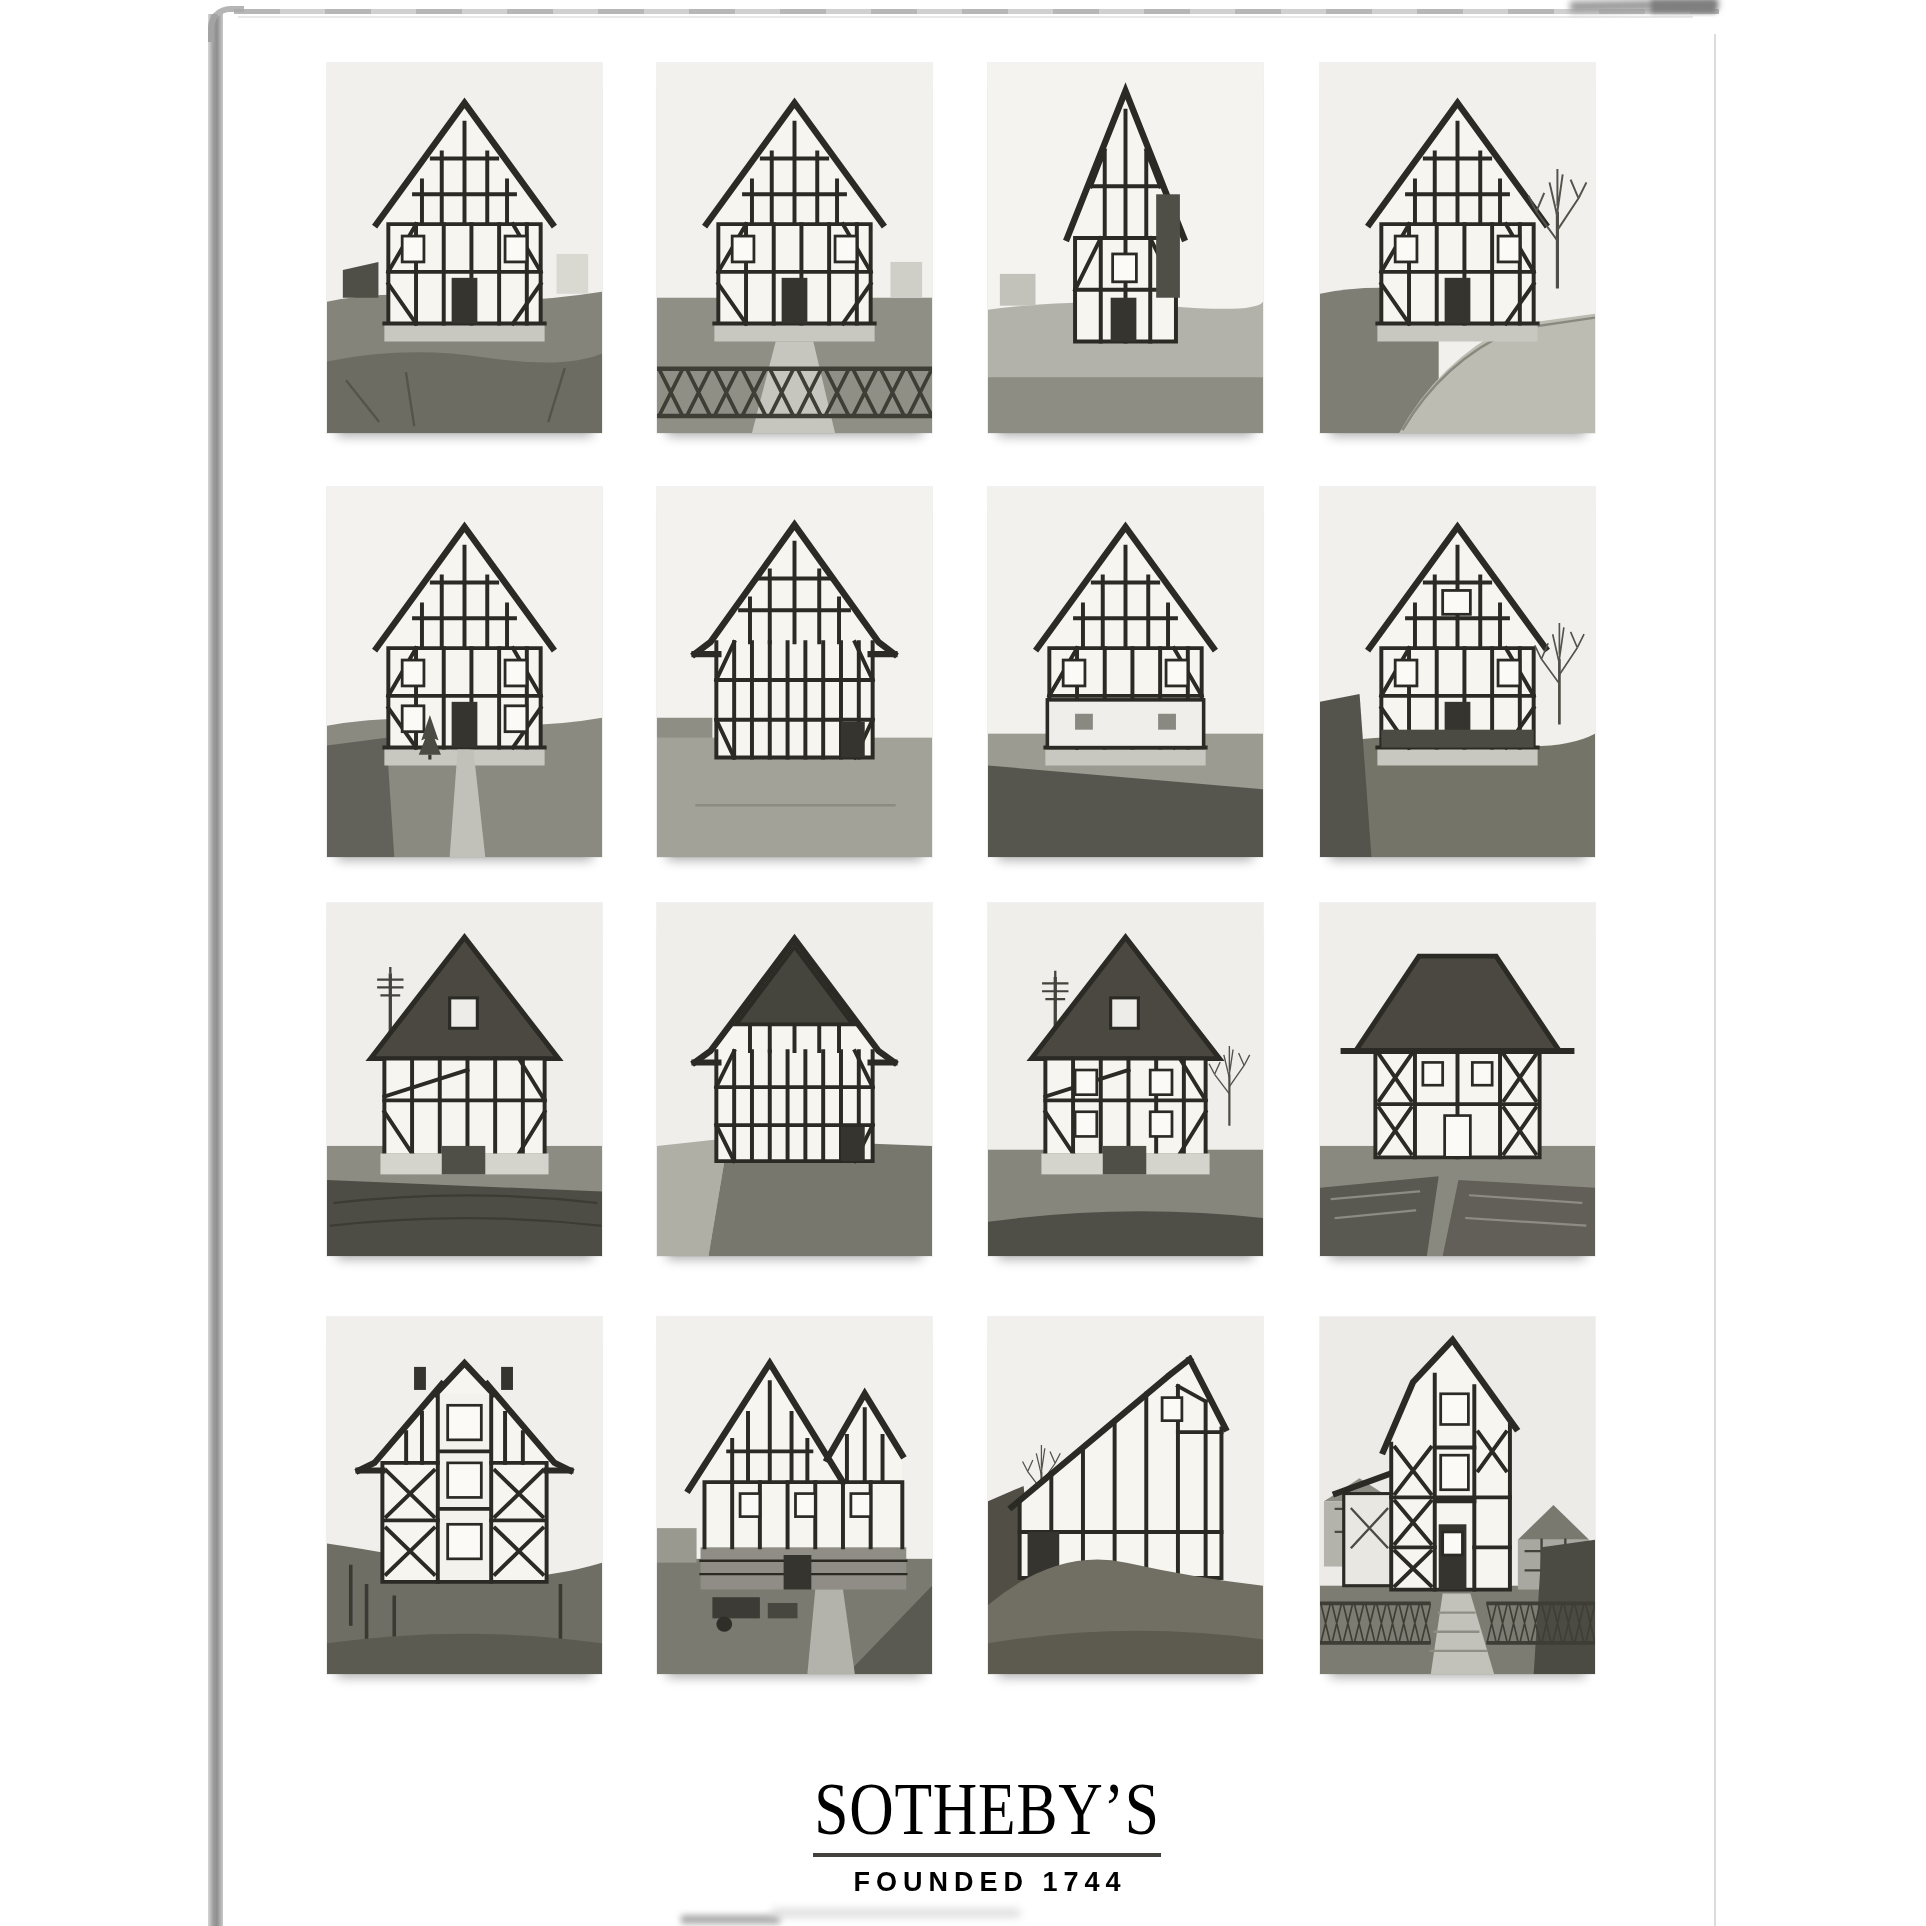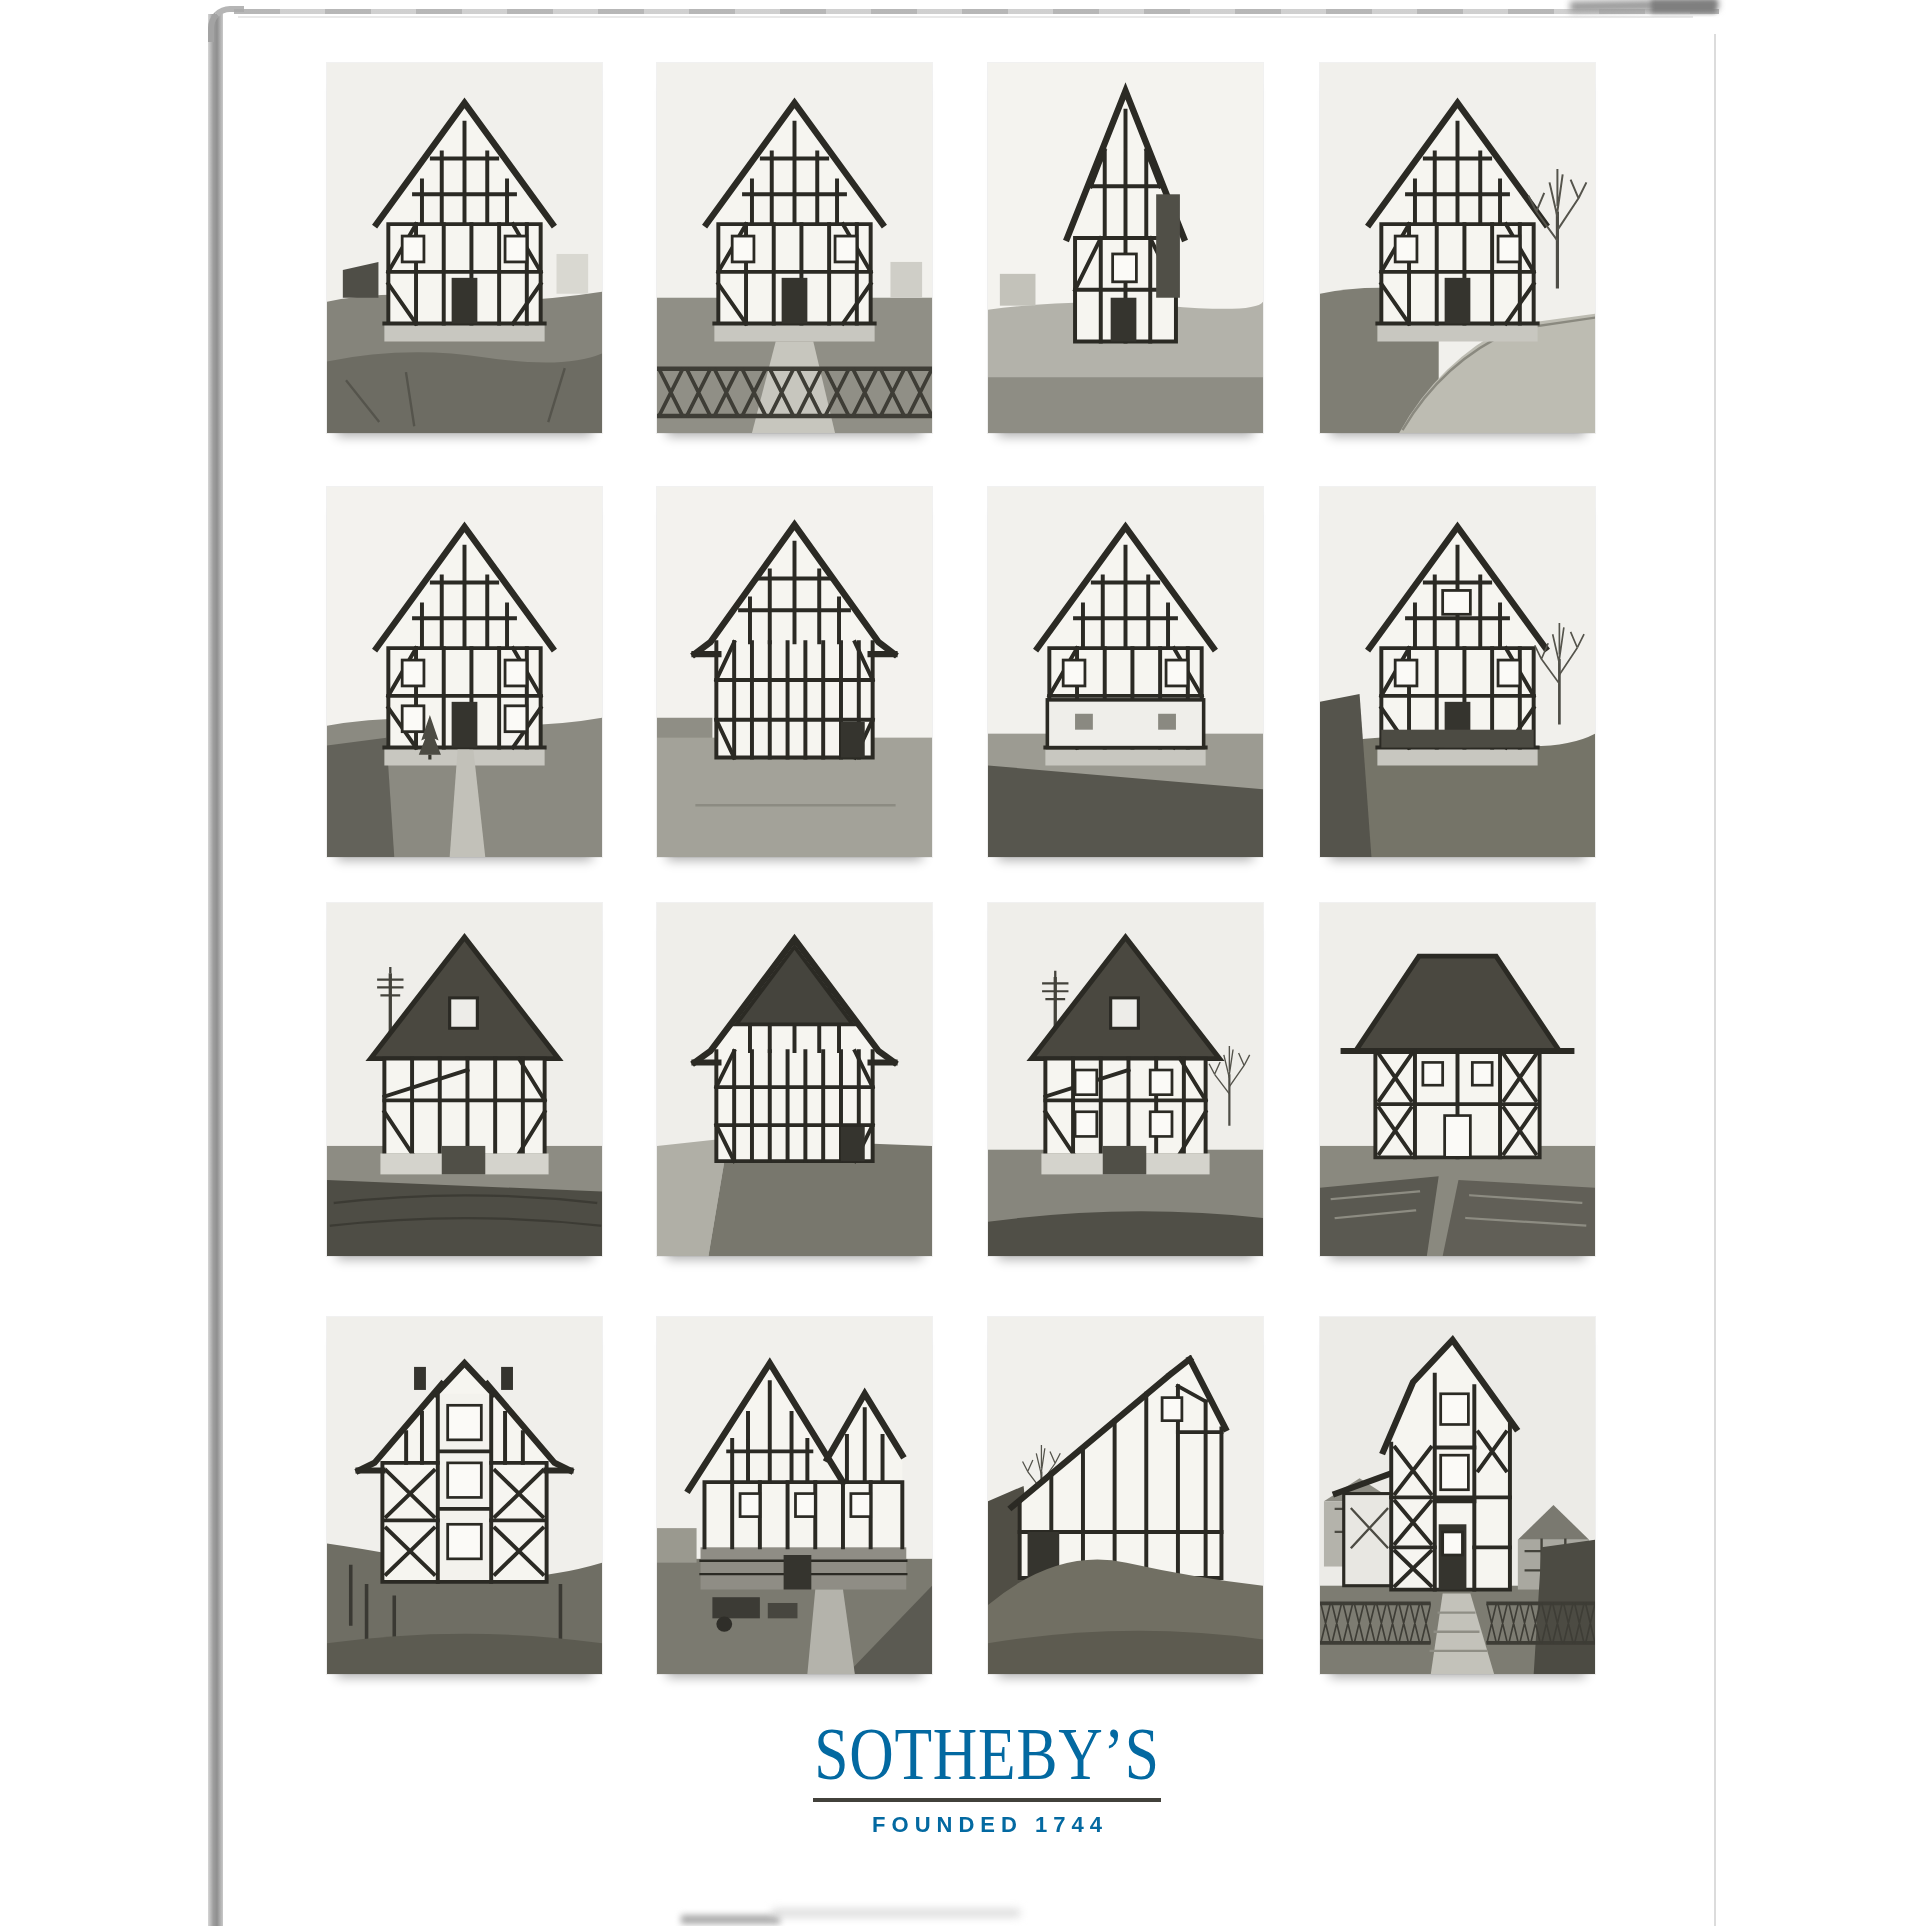--- a/index.html
+++ b/index.html
@@ -27,26 +27,26 @@
   .r3{top:903px;height:353px}.r4{top:1317px;height:357px}
   .c1{left:327px}.c2{left:657px}.c3{left:988px}.c4{left:1320px}
   svg.ph{display:block;width:100%;height:100%;}
 
   .t{stroke:#2b2a24;fill:none;stroke-linecap:square}
   .t3{stroke-width:3.2}.t2{stroke-width:2}.t1{stroke-width:1.2}
   .win{fill:#fbfaf7;stroke:#2b2a24;stroke-width:1.4}
   .roofD{fill:#4a4840;stroke:#2b2a24;stroke-width:2.6}
 
   
-  .logo{position:absolute;left:987px;top:1715px;transform:translateX(-50%);
-    text-align:center;color:#0369a1;width:594px;}
+  .logo{position:absolute;left:987px;top:1770px;transform:translateX(-50%);
+    text-align:center;color:#000000;width:594px;}
   .logo-word{font-family:"Liberation Serif",serif;font-size:75px;line-height:1.04;
     letter-spacing:1px;transform:scaleX(.82);transform-origin:center;white-space:nowrap;}
   .logo-rule{width:348px;height:4px;background:#42413b;margin:5px auto 10px auto;}
-  .logo-tag{font-size:22px;font-weight:bold;letter-spacing:6px;text-indent:6px;white-space:nowrap;}
+  .logo-tag{font-size:27px;font-weight:bold;letter-spacing:6px;text-indent:6px;white-space:nowrap;}
 </style>
 </head>
 <body>
 
 <svg width="0" height="0" style="position:absolute" aria-hidden="true">
   <defs>
     <symbol id="houseA" viewBox="0 0 139 186">
       <polygon points="25,81 69.5,20 114,81" fill="#f6f5f0"></polygon>
       <rect x="31" y="81" width="77" height="50" fill="#f6f5f0"></rect>
       <rect x="29" y="131" width="81" height="9" fill="#c8c7c0"></rect>

